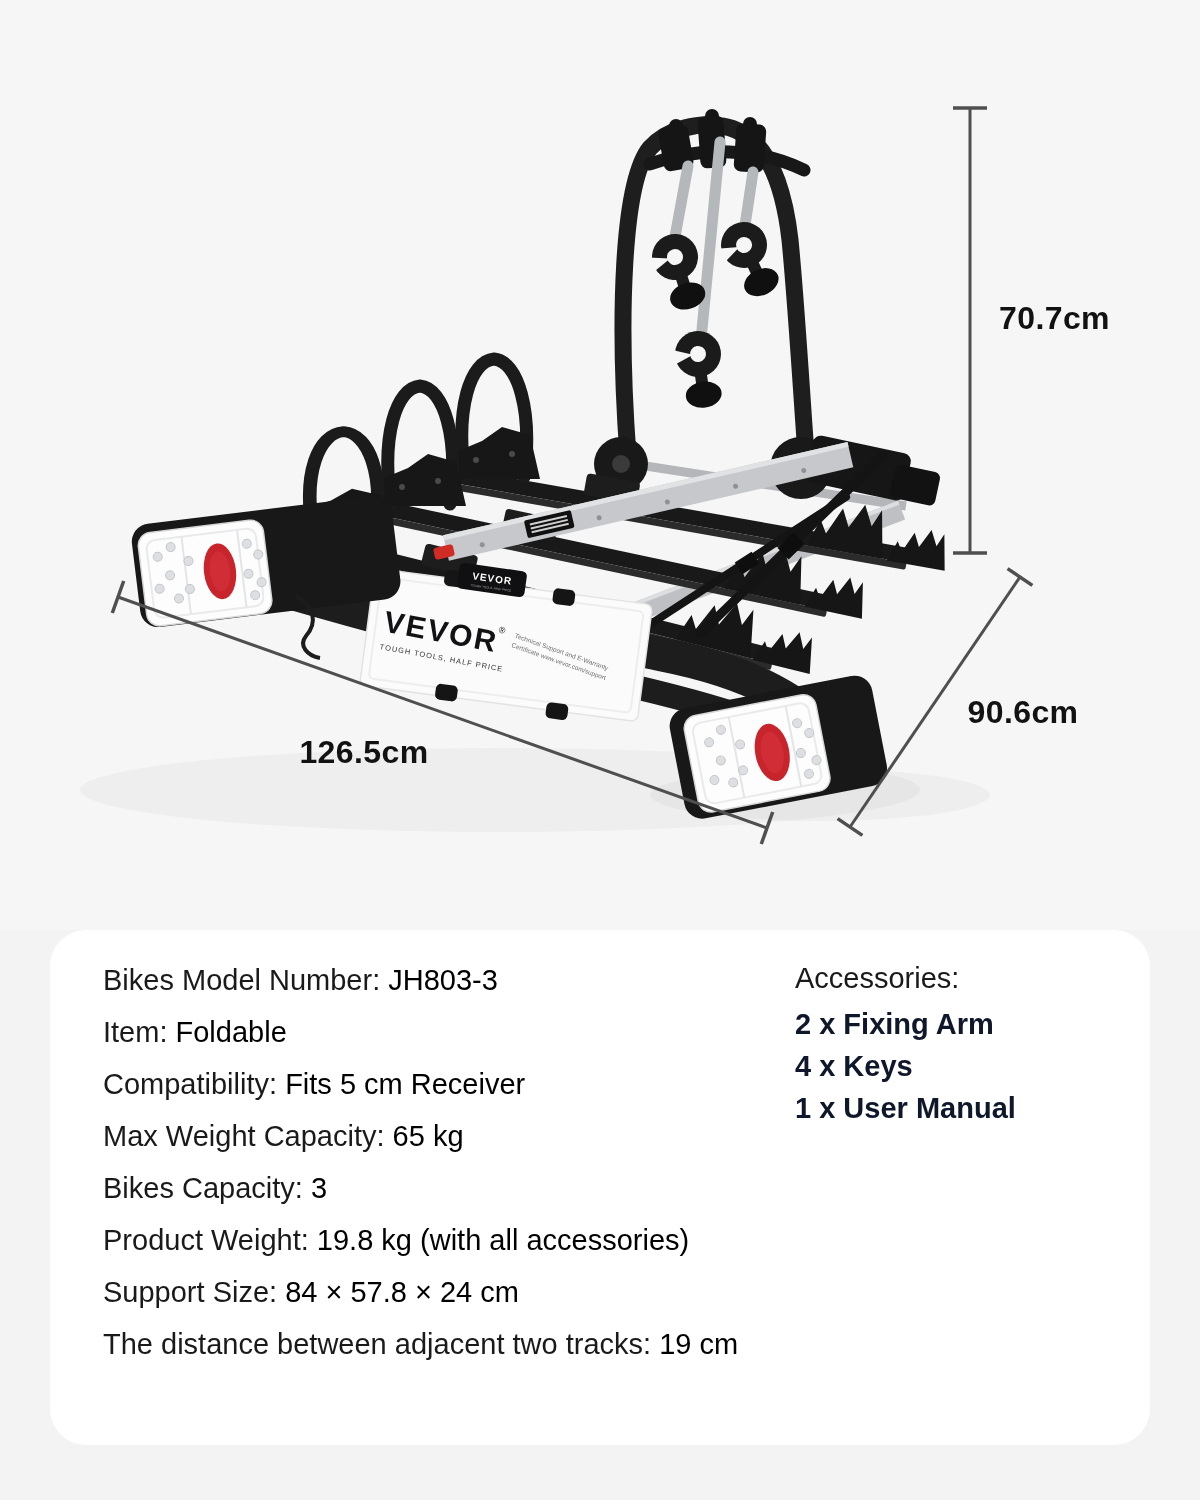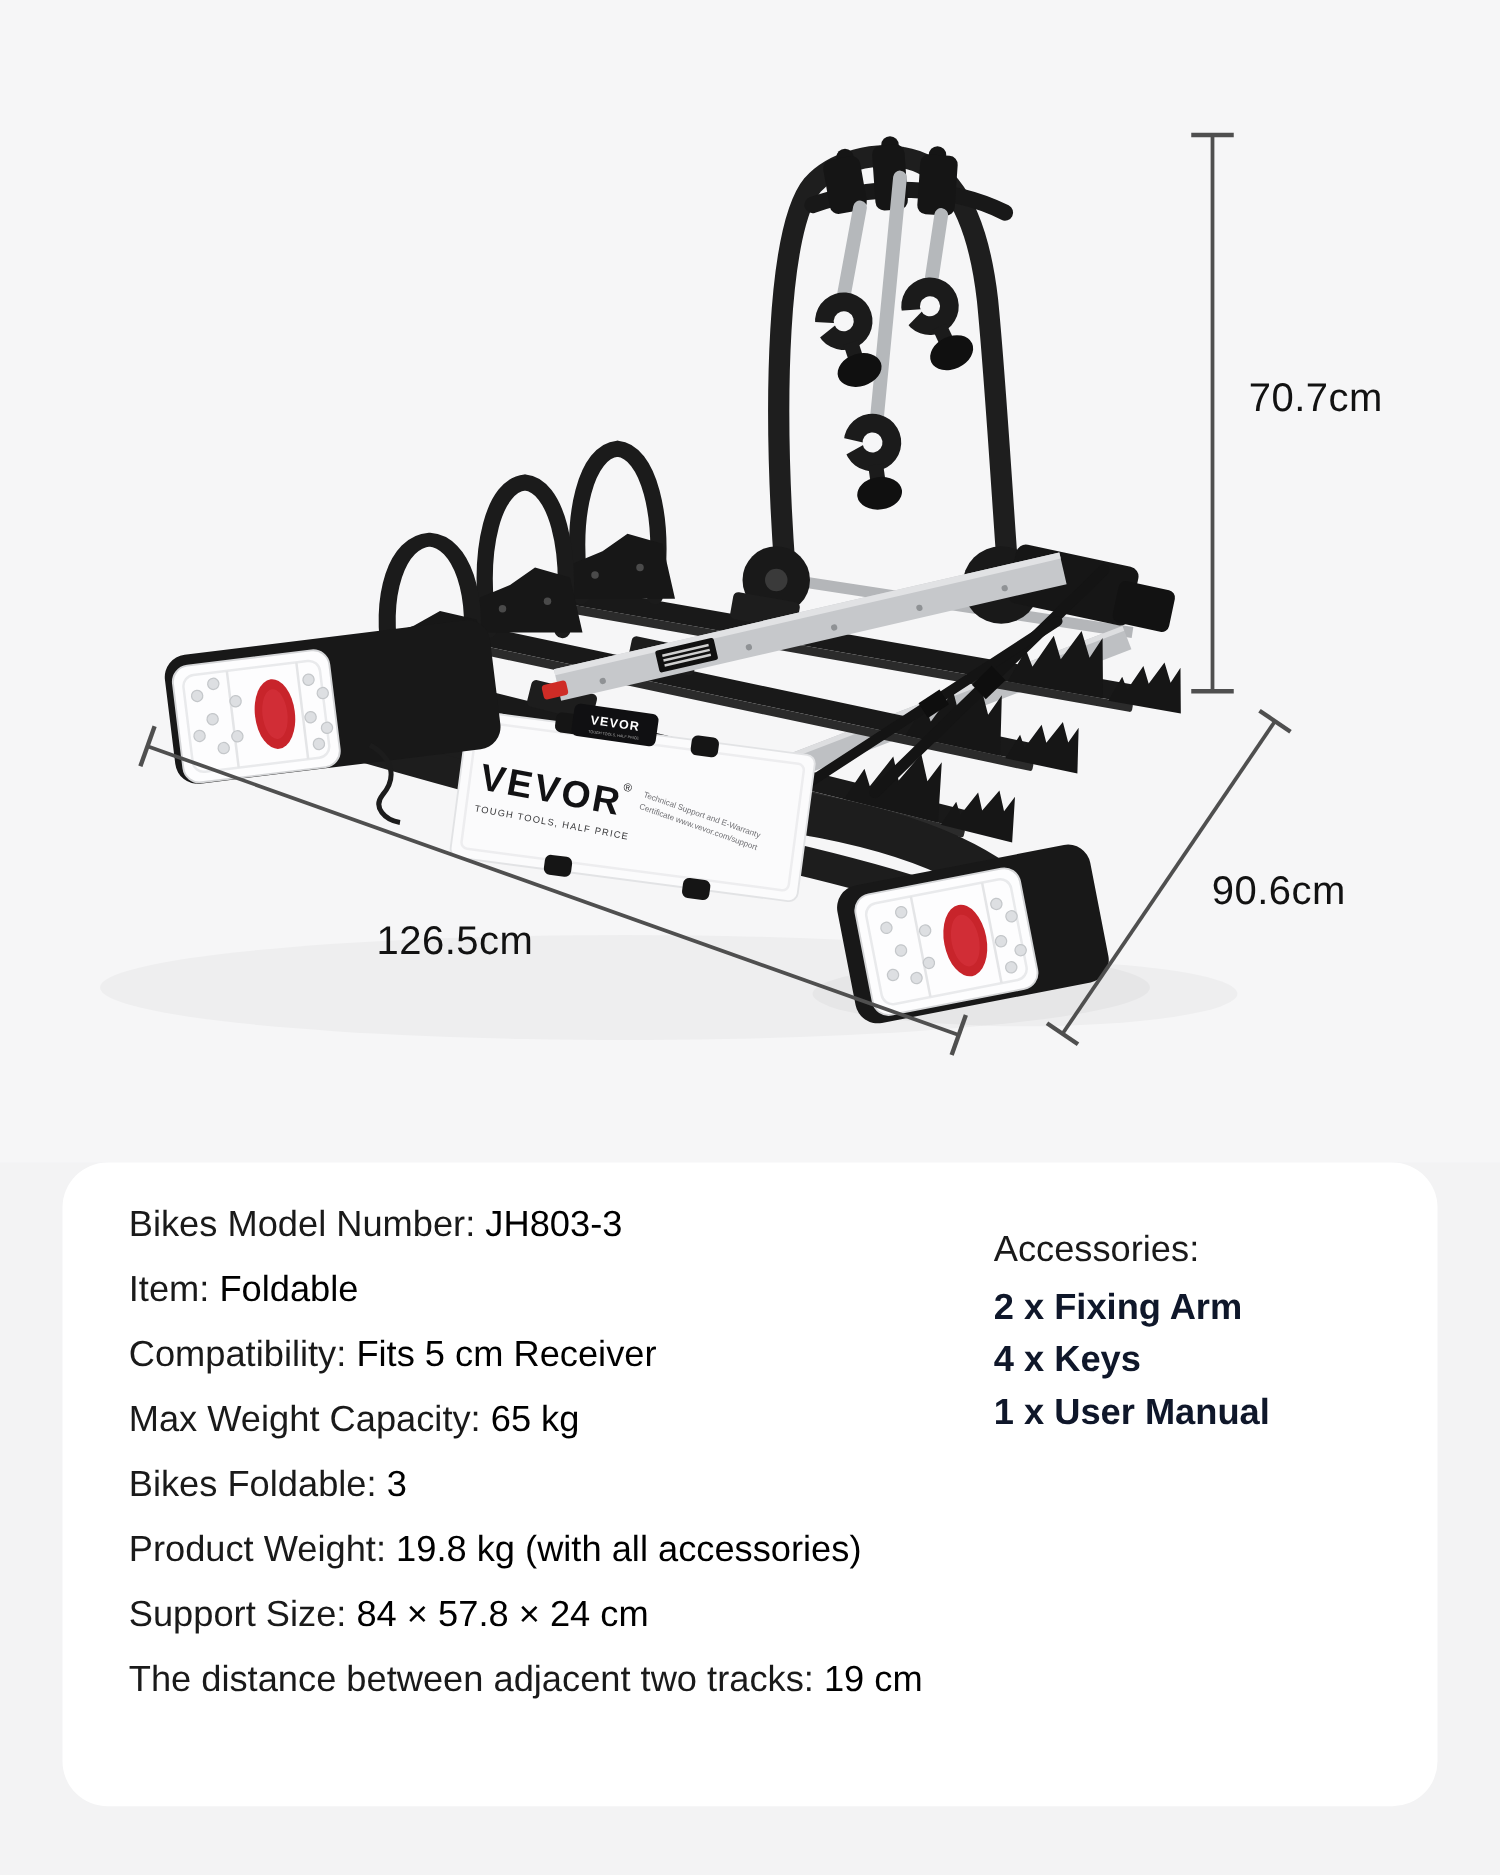--- a/index.html
+++ b/index.html
@@ -13,38 +13,38 @@
   }
   .hero {
     position:relative;
     width:1200px; height:930px;
     background:#f6f6f7;
   }
   .hero svg { position:absolute; left:0; top:0; font-family:"Liberation Sans", sans-serif; }
   .dim-label {
     position:absolute;
     font-size:32px;
-    font-weight:400;
+    font-weight:700;
     color:#121212;
     letter-spacing:.4px;
     white-space:nowrap;
   }
   #dim-height { left:999px;  top:300px; }
   #dim-width  { left:264px;  top:734px; width:200px; text-align:center; }
   #dim-depth  { left:938px;  top:694px; width:170px; text-align:center; }
 
   .spec-card {
     position:relative;
     margin:0 auto;
     width:1100px; height:515px;
     background:#ffffff;
     border-radius:36px;
   }
   .col-left  { position:absolute; left:53px;  top:24px; }
-  .col-right { position:absolute; left:745px; top:46px; }
+  .col-right { position:absolute; left:745px; top:24px; }
   .spec-row { font-size:29px; line-height:52px; white-space:nowrap; color:#1a1a1a; }
   .spec-row .val { color:#000000; font-weight:400; }
   .acc-title { font-size:29px; line-height:49px; color:#1a1a1a; }
   .acc-item  { font-size:29px; line-height:42px; color:#0f172a; font-weight:700; white-space:nowrap; }
 </style>
 </head>
 <body>
 
 <div class="hero">
 
@@ -285,21 +285,21 @@
     <div class="spec-row">
       <span class="lbl">Item: </span><span class="val">Foldable</span>
     </div>
     <div class="spec-row">
       <span class="lbl">Compatibility: </span><span class="val">Fits 5 cm Receiver</span>
     </div>
     <div class="spec-row">
       <span class="lbl">Max Weight Capacity: </span><span class="val">65 kg</span>
     </div>
     <div class="spec-row">
-      <span class="lbl">Bikes Foldable: </span><span class="val">3</span>
+      <span class="lbl">Bikes Capacity: </span><span class="val">3</span>
     </div>
     <div class="spec-row">
       <span class="lbl">Product Weight: </span><span class="val">19.8 kg (with all accessories)</span>
     </div>
     <div class="spec-row">
       <span class="lbl">Support Size: </span><span class="val">84 × 57.8 × 24 cm</span>
     </div>
     <div class="spec-row">
       <span class="lbl">The distance between adjacent two tracks: </span><span class="val">19 cm</span>
     </div>

